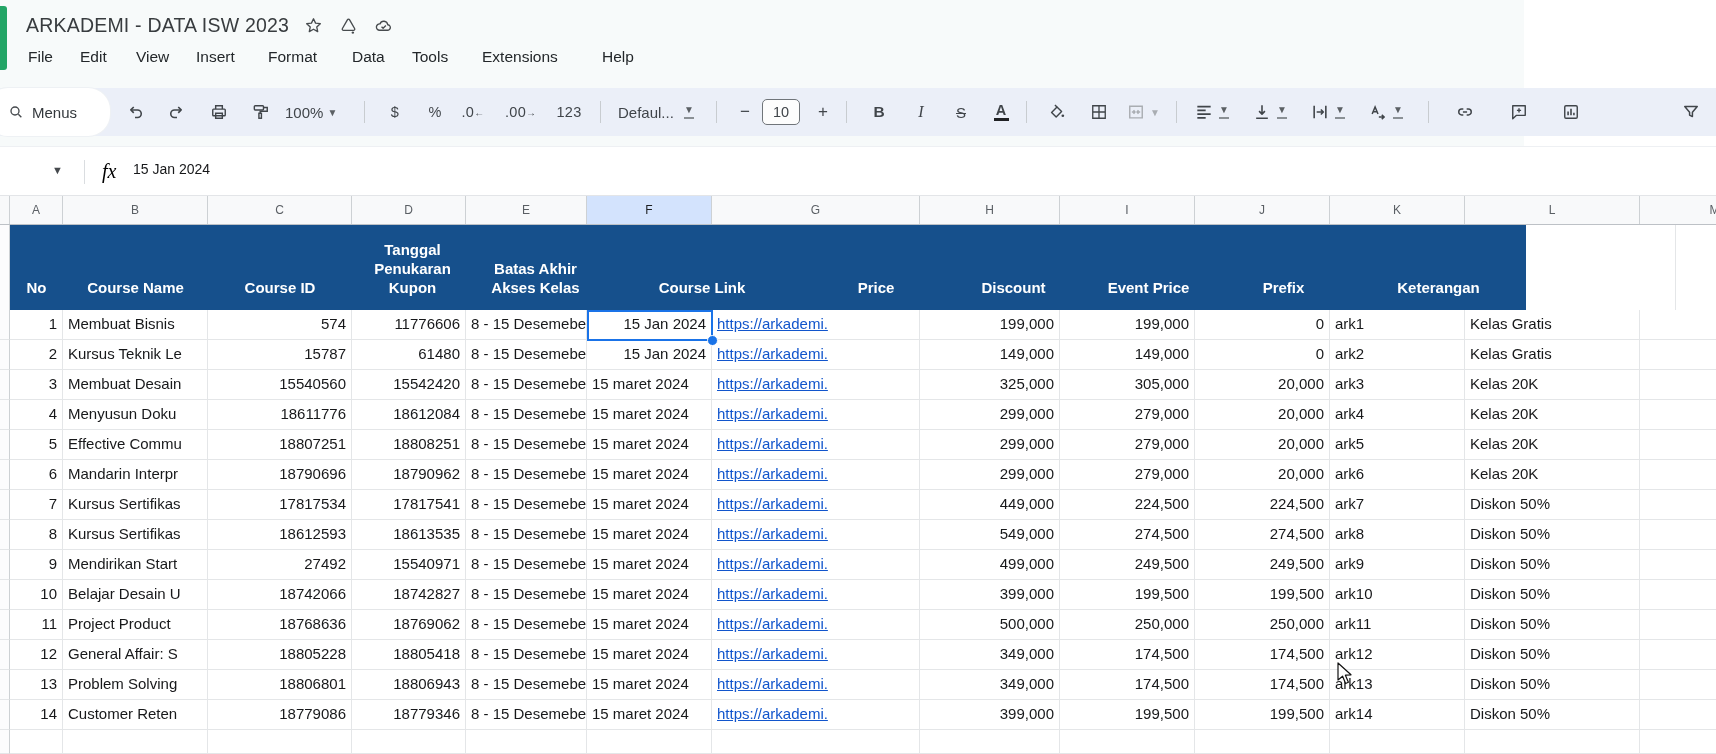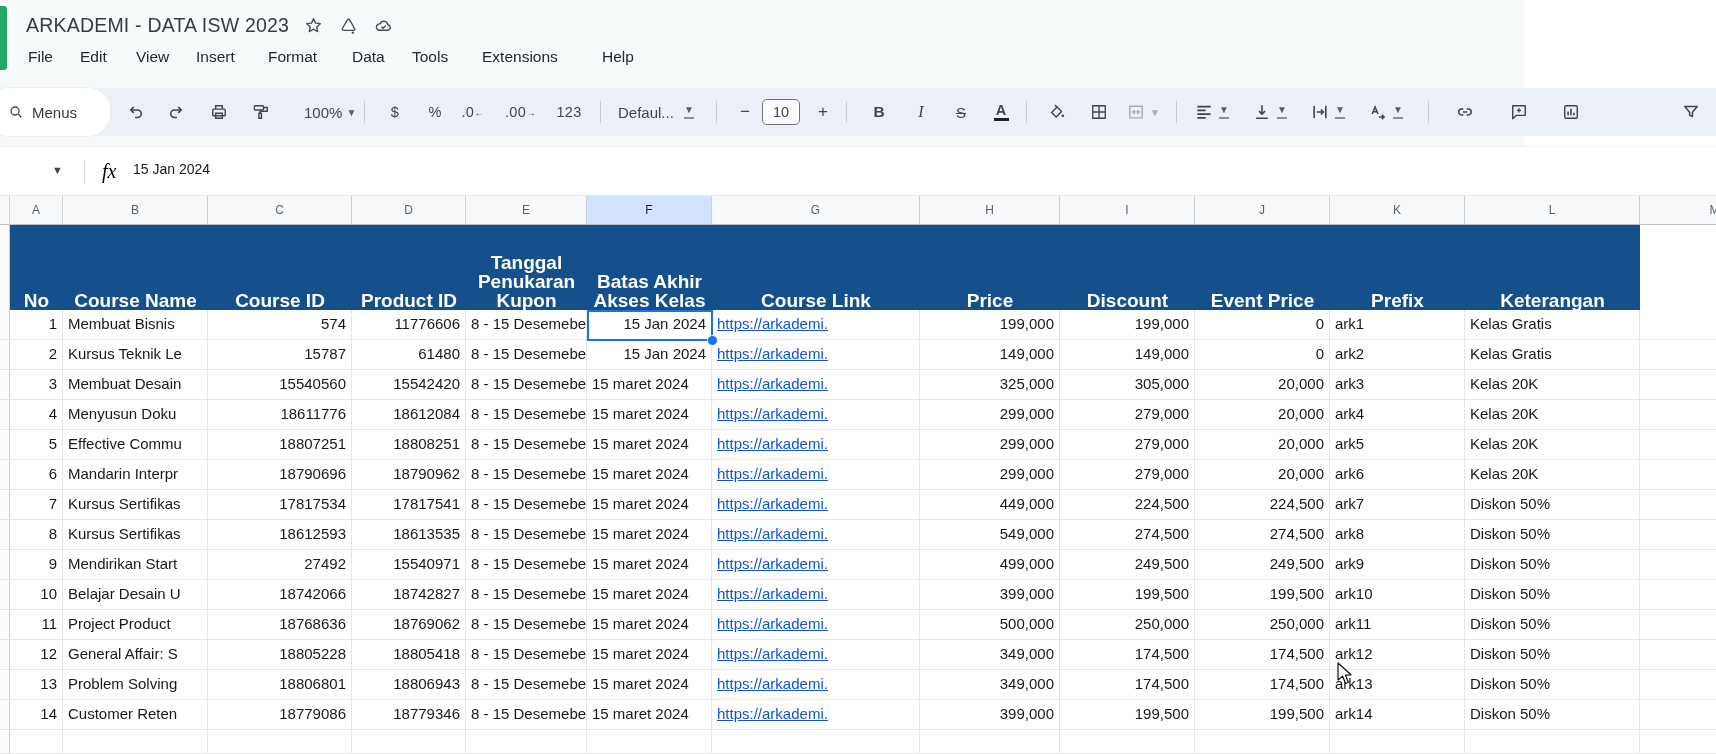--- a/index.html
+++ b/index.html
@@ -48,23 +48,23 @@
   .fxdiv { position:absolute; left:84px; top:13px; width:1px; height:24px; background:#dadde0; }
   .fx-label { position:absolute; left:102px; top:13px; font-family:"Liberation Serif",serif; font-style:italic; font-size:20px; color:#000000; }
   .fx-value { position:absolute; left:133px; top:14px; font-size:14px; color:#17181a; }
   
   .sheet { position:absolute; left:0; top:196px; width:1716px; height:558px; background:#fff; }
   .colstrip { display:flex; height:29px; background:#f8f9fa; border-bottom:1px solid #bdc1c6; }
   .ch { border-right:1px solid #cdd1d4; display:flex; align-items:center; justify-content:center; font-size:12px; color:#5a5f64; background:#f8f9fa; height:100%; }
   .ch.sel { background:#d3e3fd; color:#1c1e21; }
   .gut { background:#f8f9fa; border-right:1px solid #cdd1d4; }
   .hrow { display:flex; height:85px; }
-  .hc { background:#16508c; color:#ffffff; font-weight:bold; font-size:19px; line-height:19px;
+  .hc { background:#16508c; color:#ffffff; font-weight:bold; font-size:15px; line-height:19px;
         display:flex; align-items:flex-end; justify-content:center; text-align:center;
-        white-space:pre-line; padding-bottom:0; overflow:hidden; }
+        white-space:pre-line; padding-bottom:13px; overflow:hidden; }
   .hfill { background:#ffffff; border-right:1px solid #e4e6e8; }
   .trow { display:flex; height:30px; }
   .td { border-right:1px solid #e4e6e8; border-bottom:1px solid #e4e6e8; font-size:15px; line-height:28px;
         white-space:nowrap; overflow:hidden; background:#fff; color:#17181a; }
   .gcell { background:#fcfcfd; border-right:1px solid #cdd1d4; border-bottom:1px solid #e4e6e8; }
   .al { text-align:left; padding-left:5px; }
   .ar { text-align:right; padding-right:5px; }
   .lnk { color:#1155cc; text-decoration:underline; }
   
   .cGut{width:10px;flex:none} .cA{width:53px;flex:none} .cB{width:145px;flex:none} .cC{width:144px;flex:none}
@@ -142,21 +142,21 @@
           <path d="M8 8.5V4.5h8v4M8 13.5h8v6H8z"></path>
         </svg>
       </div>
     <div class="tb tbtn" style="left:248px">
         <svg viewBox="0 0 24 24" fill="none" stroke="#40454a" stroke-width="1.7">
           <rect x="4" y="4.5" width="11" height="5" rx="1"></rect>
           <path d="M15 6.5h4.5v4.5H11v3"></path>
           <rect x="9.5" y="13.5" width="3" height="6"></rect>
         </svg>
       </div>
-    <div class="tb" style="left:304px">
+    <div class="tb" style="left:285px">
       <span class="zoomtxt">100%</span>
         <span class="caret">▼</span>
     </div>
     <div class="tdiv" style="left:364px"></div>
     <div class="tb tbtn fmt" style="left:382px">
         <span>$</span>
       </div>
     <div class="tb tbtn fmt" style="left:422px">
         <span>%</span>
       </div>
@@ -311,21 +311,20 @@
       <div class="ch cJ">J</div>
       <div class="ch cK">K</div>
       <div class="ch cL">L</div>
       <div class="ch cM">M</div>
     </div>
   <div class="hrow">
       <div class="gcell cGut" style="border-bottom: none;"></div>
       <div class="hc cA">No</div>
       <div class="hc cB">Course Name</div>
       <div class="hc cC">Course ID</div>
-      <div class="hc cD">Product ID</div>
       <div class="hc cE">Tanggal
 Penukaran
 Kupon</div>
       <div class="hc cF">Batas Akhir
 Akses Kelas</div>
       <div class="hc cG">Course Link</div>
       <div class="hc cH">Price</div>
       <div class="hc cI">Discount</div>
       <div class="hc cJ">Event Price</div>
       <div class="hc cK">Prefix</div>

